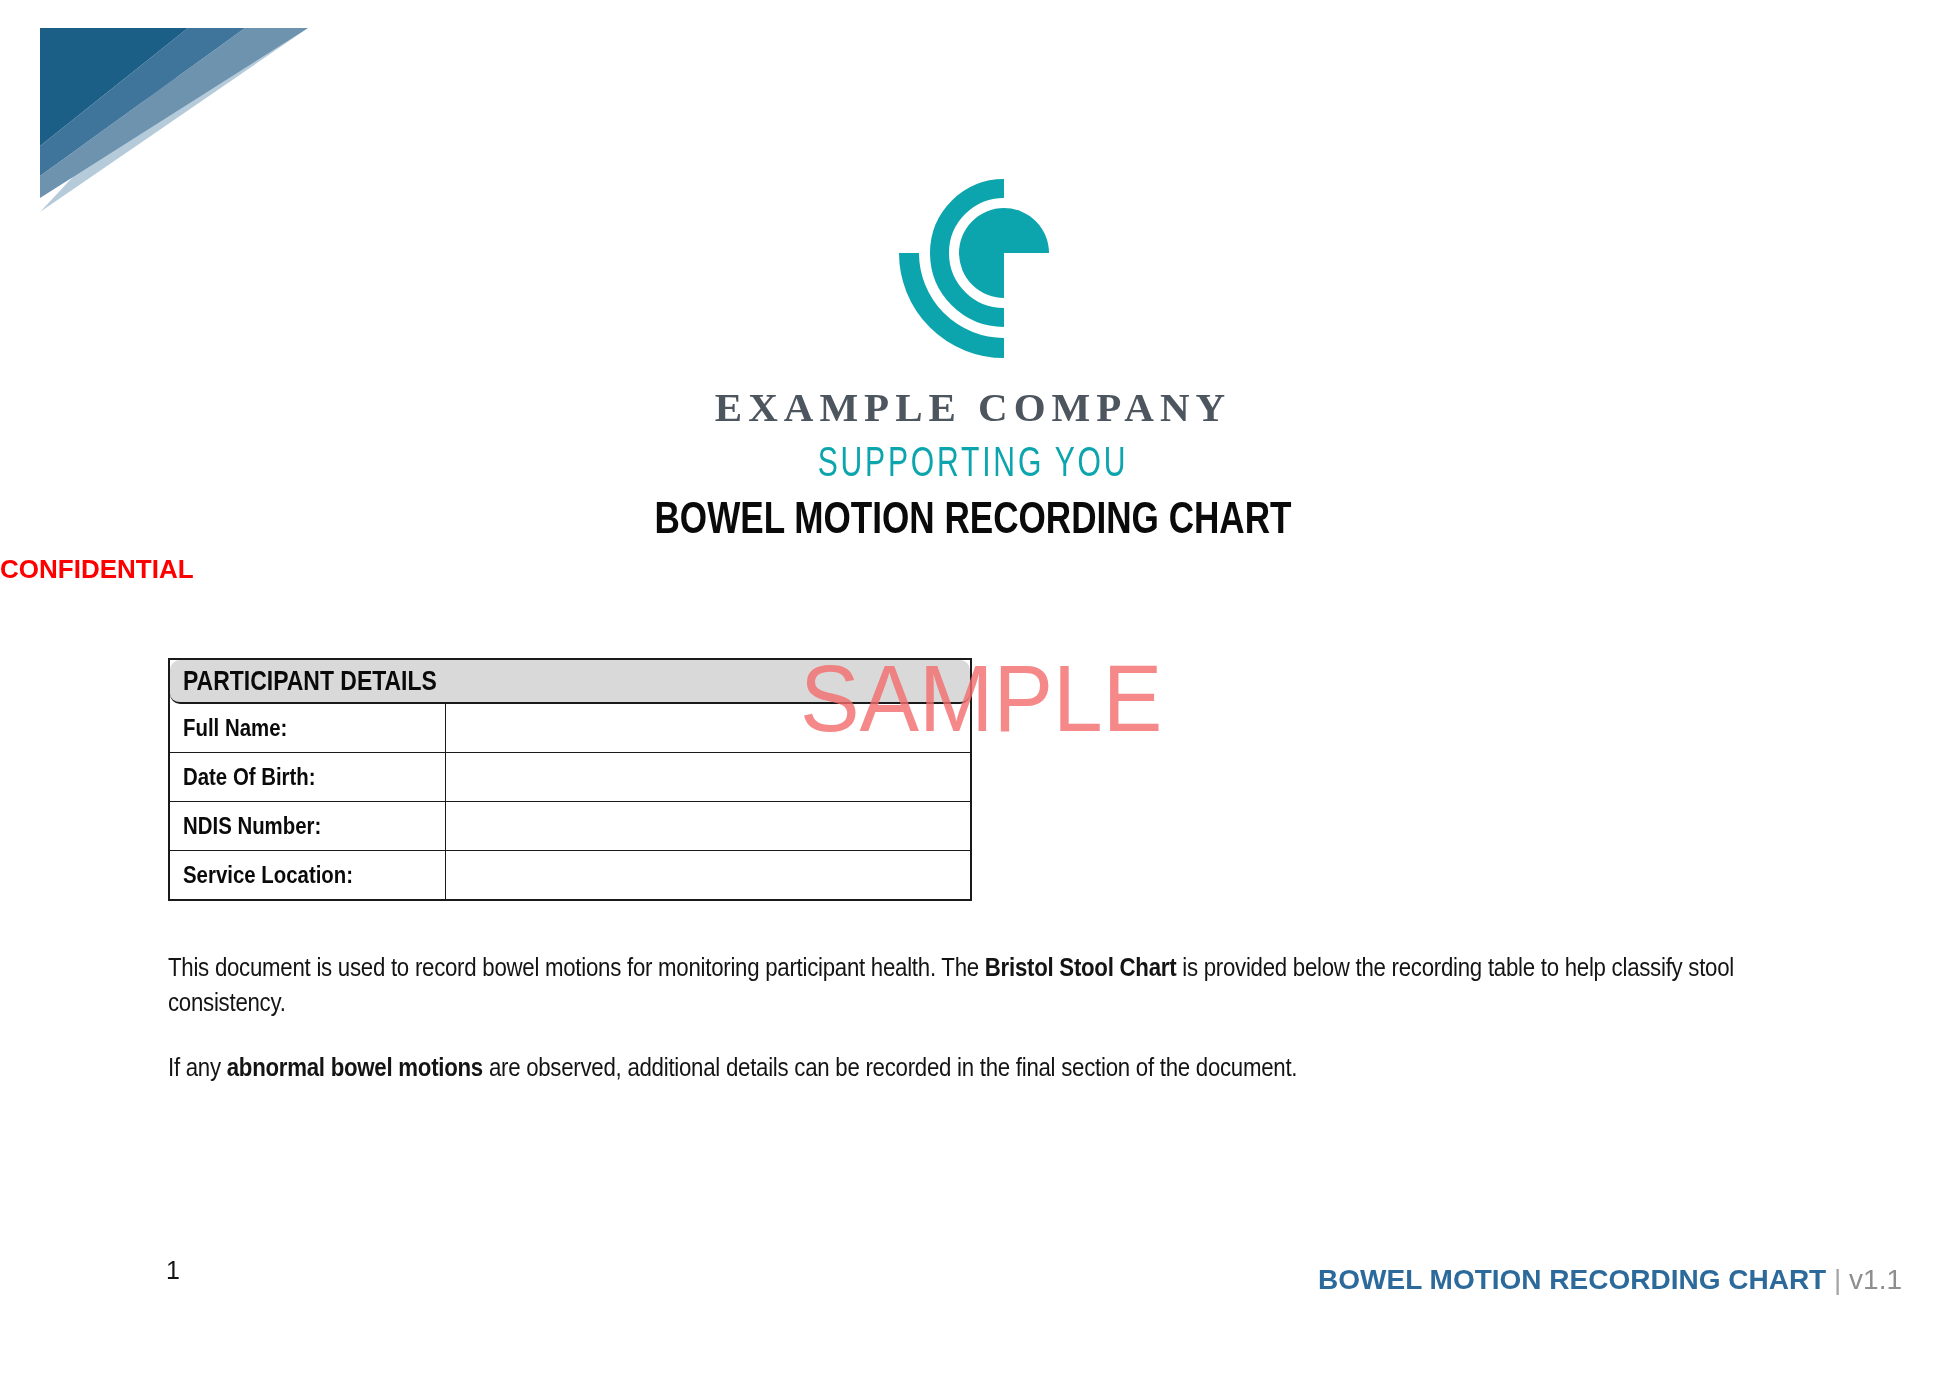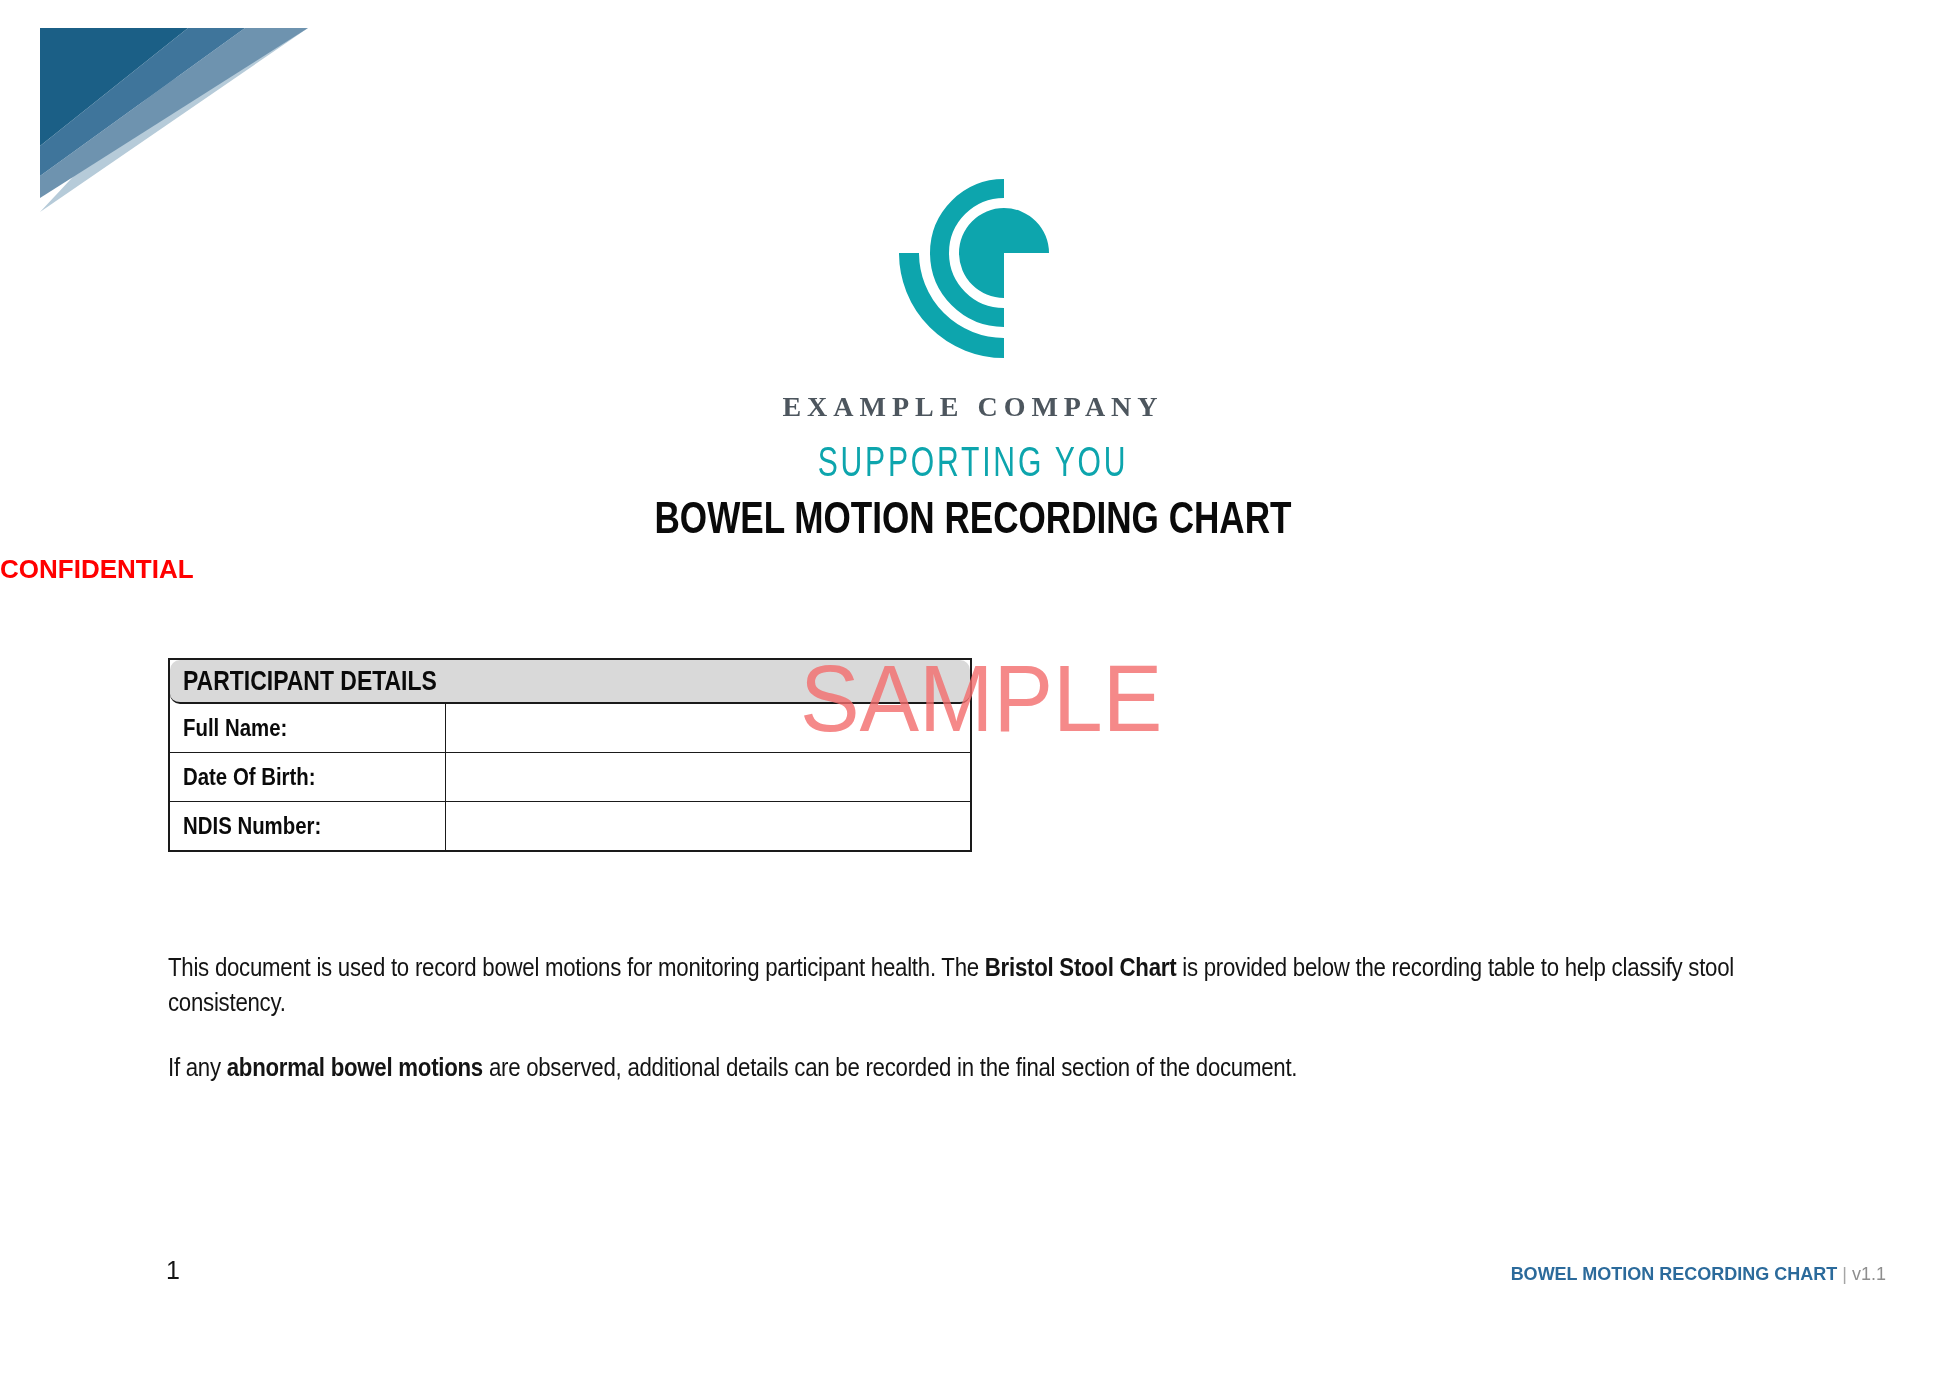--- a/index.html
+++ b/index.html
@@ -9,21 +9,21 @@
     font-family:"Liberation Sans", sans-serif;
     color:#131313;
   }
   
   .corner-deco{position:absolute;left:40px;top:28px;width:268px;height:184px;}
   
   .logo-svg{position:absolute;left:880px;top:150px;width:240px;height:230px;}
   .company-name{
     position:absolute;left:0;top:385px;width:1946px;text-align:center;
     font-family:"Liberation Serif", serif;font-weight:bold;
-    font-size:28px;line-height:44px;letter-spacing:6px;
+    font-size:41px;line-height:44px;letter-spacing:6px;
     color:#4D565E;
   }
   .tagline{
     position:absolute;left:0;top:438px;width:1946px;text-align:center;
     font-size:43px;line-height:46px;letter-spacing:4px;
     color:var(--teal);
     transform:scaleX(0.70);
   }
   .doc-title{
     position:absolute;left:0;top:494px;width:1946px;text-align:center;
@@ -78,22 +78,22 @@
     font-size:26px;line-height:35px;letter-spacing:-0.3px;color:#141414;
   }
   .body-copy p{margin:0 0 30px 0;}
   .body-copy b{font-weight:bold;}
   
   .footer-left{
     position:absolute;left:166px;top:1256px;
     font-size:25px;color:#141414;
   }
   .footer-right{
-    position:absolute;right:60px;top:1264px;
-    font-size:18px;white-space:nowrap;
+    position:absolute;right:44px;top:1264px;
+    font-size:28px;white-space:nowrap;
   }
   .footer-right .ft-title{font-weight:bold;color:var(--footer-blue);}
   .footer-right .ft-sep{color:#A5A5A5;font-weight:normal;}
   .footer-right .ft-version{color:#8E8E8E;font-weight:normal;}
 </style>
 </head>
 <body>
 
 <svg class="corner-deco" viewBox="0 0 268 184" aria-hidden="true">
   <polygon points="0,184 268,0 120,56" fill="var(--corner-pale)"></polygon>
@@ -130,20 +130,26 @@
           <span>Date Of Birth:</span>
         </div>
         <div class="pt-value"></div>
       </div>
       <div class="pt-row">
         <div class="pt-label">
           <span>NDIS Number:</span>
         </div>
         <div class="pt-value"></div>
       </div>
+      <div class="pt-row">
+        <div class="pt-label">
+          <span>Service Location:</span>
+        </div>
+        <div class="pt-value"></div>
+      </div>
     </div>
 </div>
 
 <div class="watermark">SAMPLE</div>
 
 <div class="body-copy">
     <p><span>This document is used to record bowel motions for monitoring participant health. The </span><b>Bristol Stool Chart</b><span> is provided below the recording table to help classify stool consistency.</span></p>
     <p><span>If any </span><b>abnormal bowel motions</b><span> are observed, additional details can be recorded in the final section of the document.</span></p>
   </div>
 

